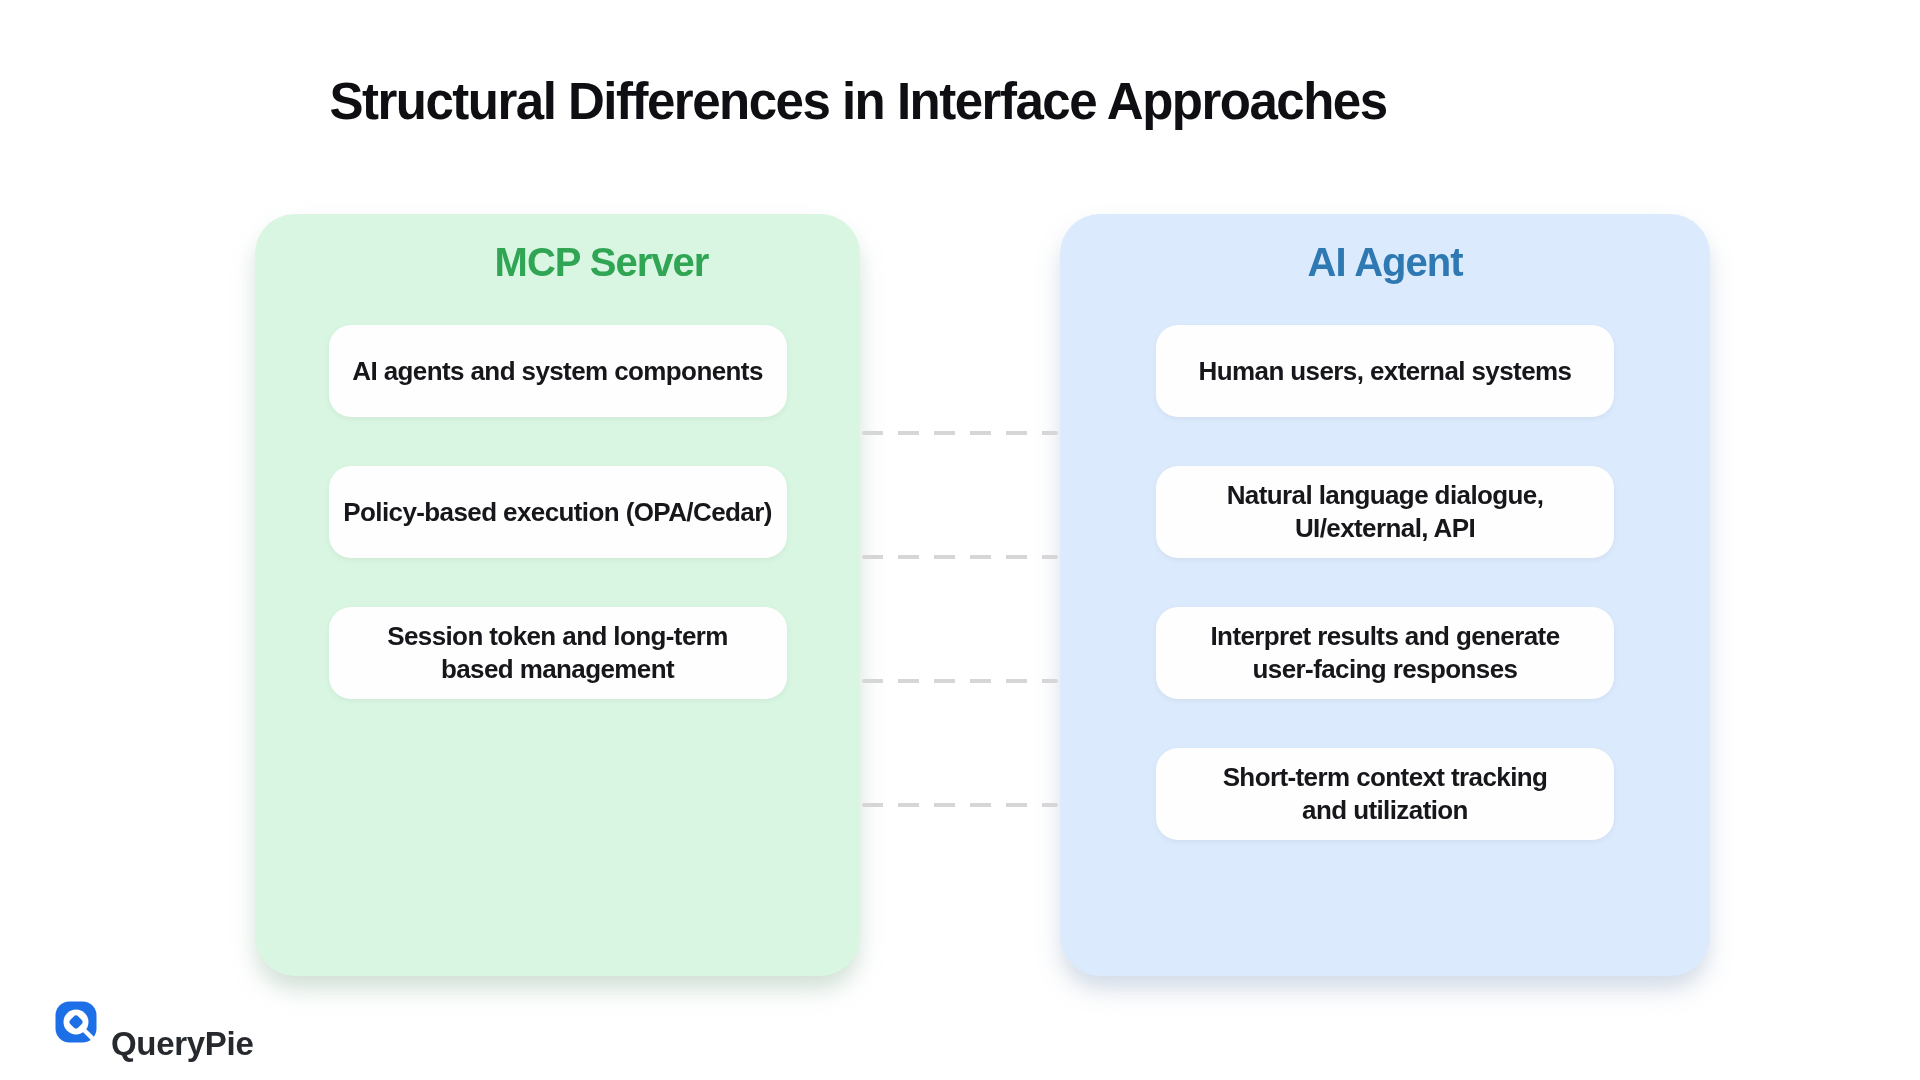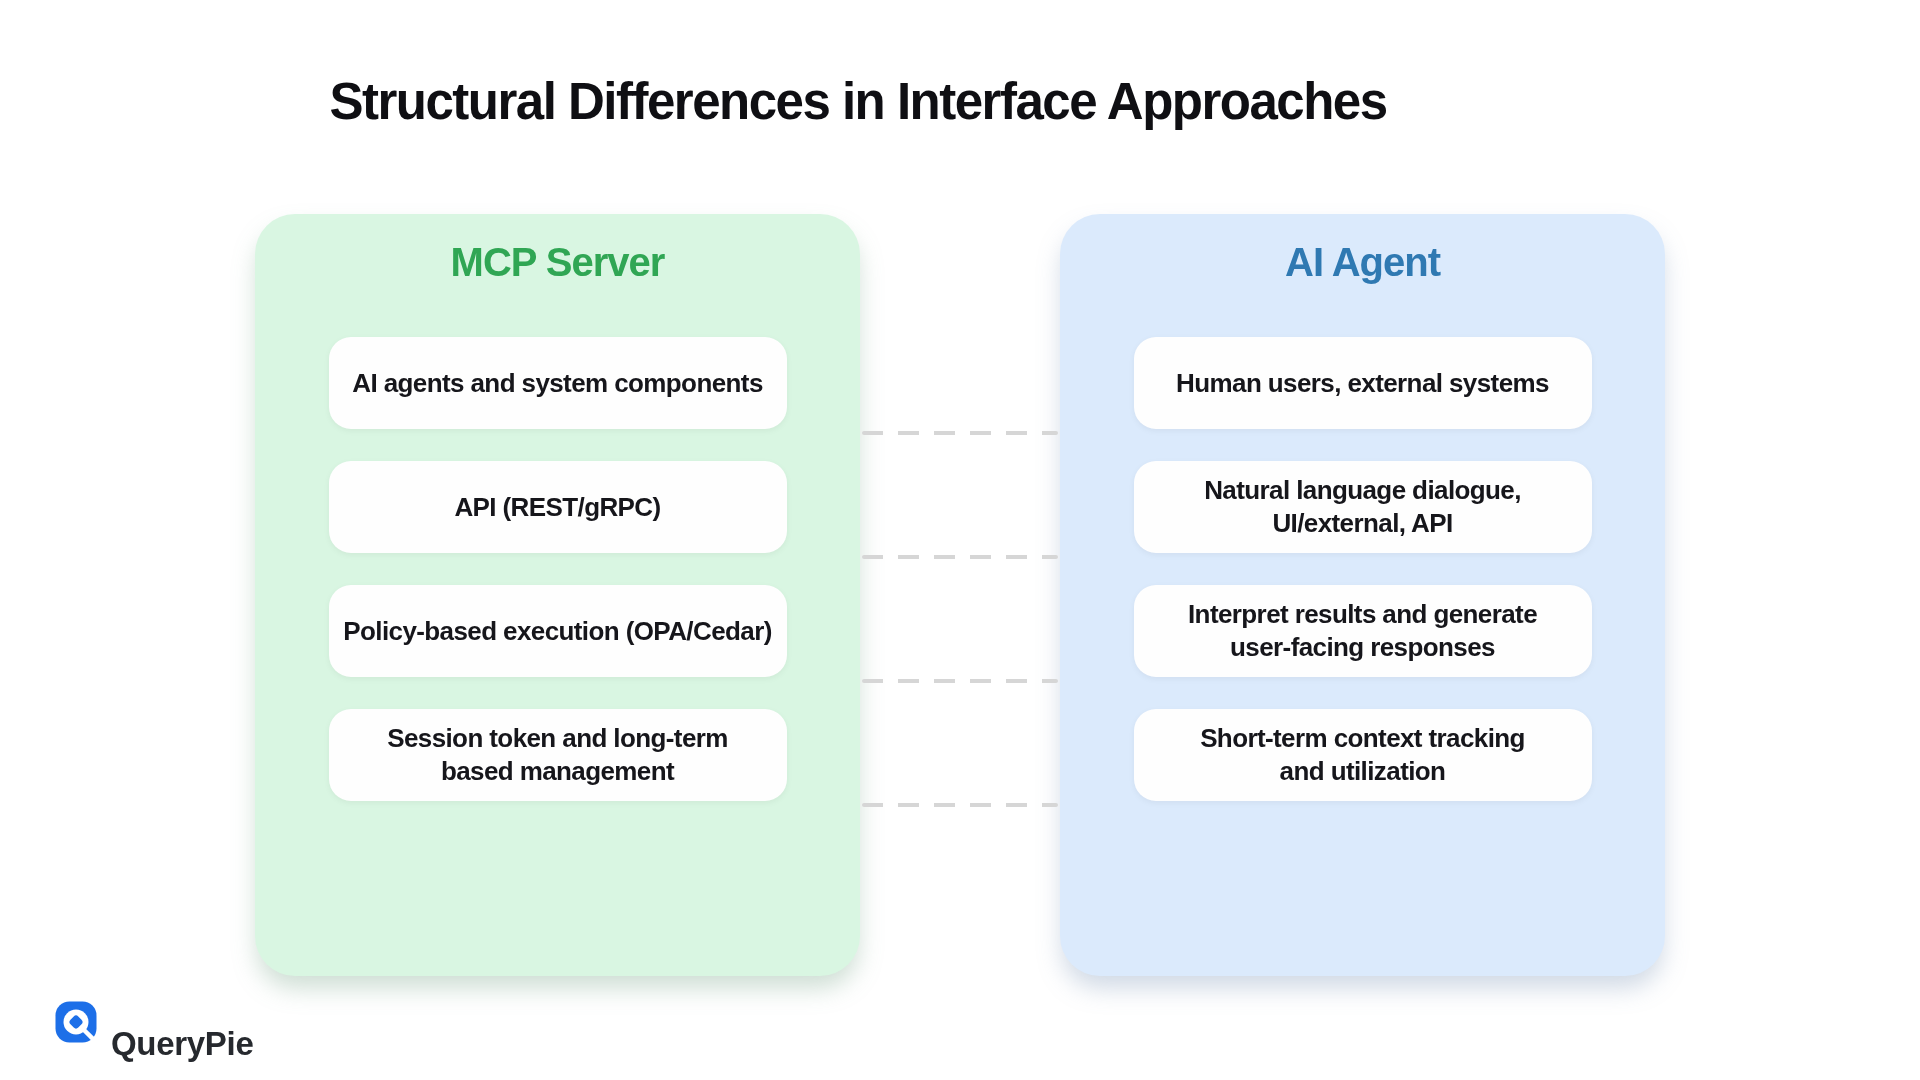--- a/index.html
+++ b/index.html
@@ -26,21 +26,21 @@
     left:1060px;
     box-shadow:0 14px 24px -2px rgba(120,145,180,0.35);
   }
   .panel-title{
     position:absolute;top:26px;left:0;width:100%;
     text-align:center;
     font-size:40px;font-weight:700;letter-spacing:-1px;
   }
   .cards{
     position:absolute;top:111px;left:0;right:0;
-    display:flex;flex-direction:column;align-items:center;gap:32px;margin-top:12px;
+    display:flex;flex-direction:column;align-items:center;gap:49px;
   }
   .card{
     width:458px;height:92px;box-sizing:border-box;
     background:#fefefe;border-radius:22px;
     box-shadow:0 2px 6px rgba(0,0,0,0.05);
     display:flex;flex-direction:column;justify-content:center;align-items:center;
     padding:0 6px;
   }
   .card-line{
     display:block;white-space:nowrap;text-align:center;
@@ -64,39 +64,36 @@
     font-size:33px;font-weight:700;letter-spacing:-0.3px;
     color:#26292e;
   }
 </style>
 </head>
 <body>
 
 <div class="page-title">Structural Differences in Interface Approaches</div>
 
 <div class="panel panel-green" style="background-color: rgb(217, 246, 226);">
-  <div class="panel-title" style="color: rgb(48, 166, 84);">MCP Server</div>
+  <div class="panel-title" style="color: rgb(48, 166, 84); margin-left: 44px;">MCP Server</div>
   <div class="cards">
     <div class="card">
       <span class="card-line">AI agents and system components</span>
-    </div>
-    <div class="card">
-      <span class="card-line">API (REST/gRPC)</span>
     </div>
     <div class="card">
       <span class="card-line">Policy-based execution (OPA/Cedar)</span>
     </div>
     <div class="card">
       <span class="card-line">Session token and long-term</span>
       <span class="card-line">based management</span>
     </div>
   </div>
 </div>
 
-<div class="panel panel-blue" style="background-color: rgb(219, 234, 252);">
+<div class="panel panel-blue" style="background-color: rgb(219, 234, 252); padding-left: 45px;">
   <div class="panel-title" style="color: rgb(47, 121, 178);">AI Agent</div>
   <div class="cards">
     <div class="card">
       <span class="card-line">Human users, external systems</span>
     </div>
     <div class="card">
       <span class="card-line">Natural language dialogue,</span>
       <span class="card-line">UI/external, API</span>
     </div>
     <div class="card">

